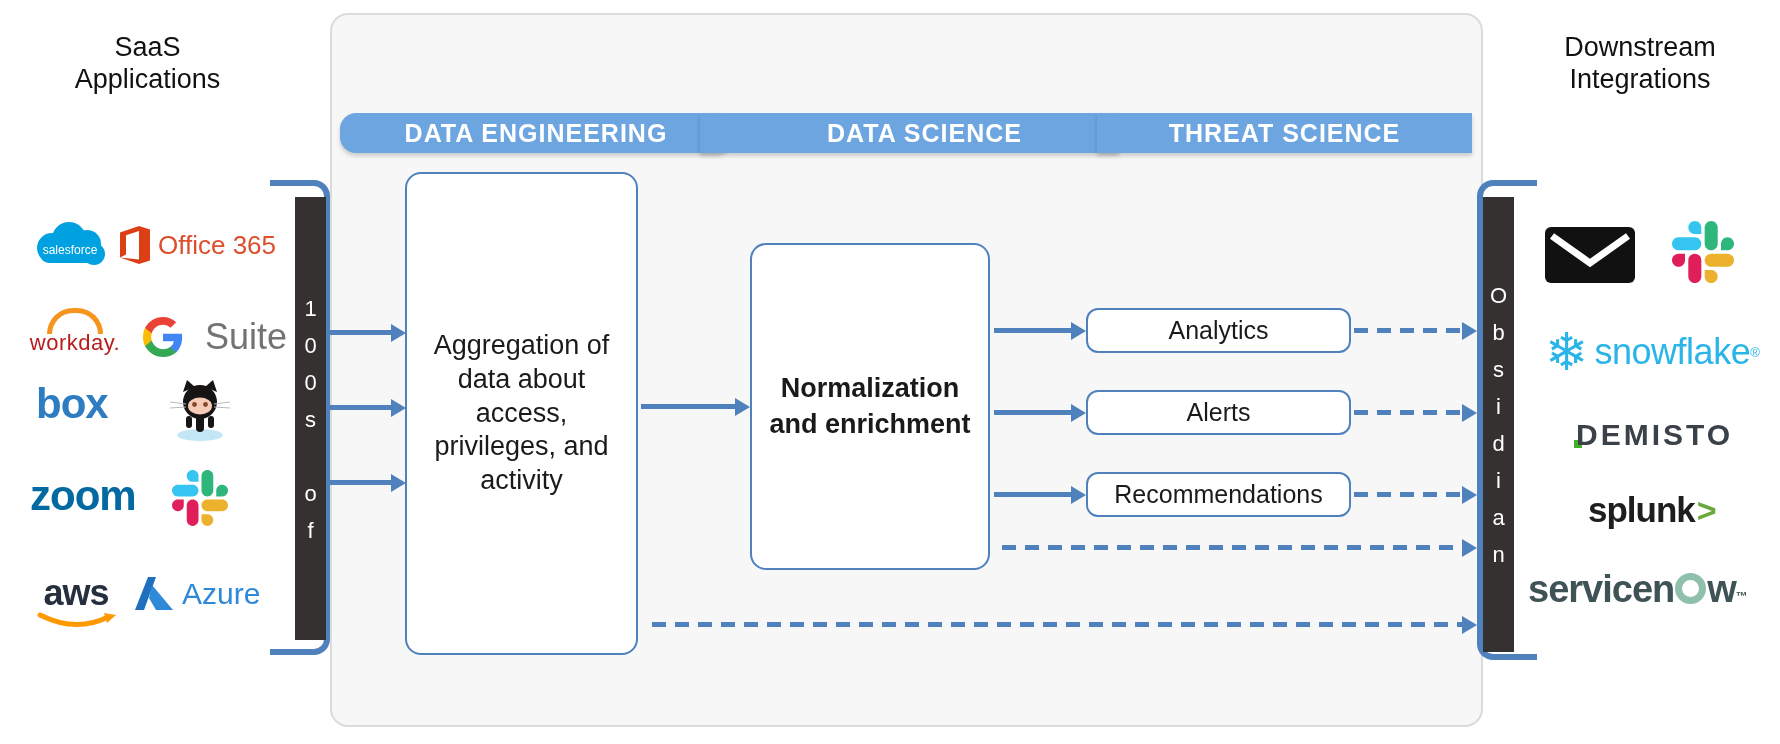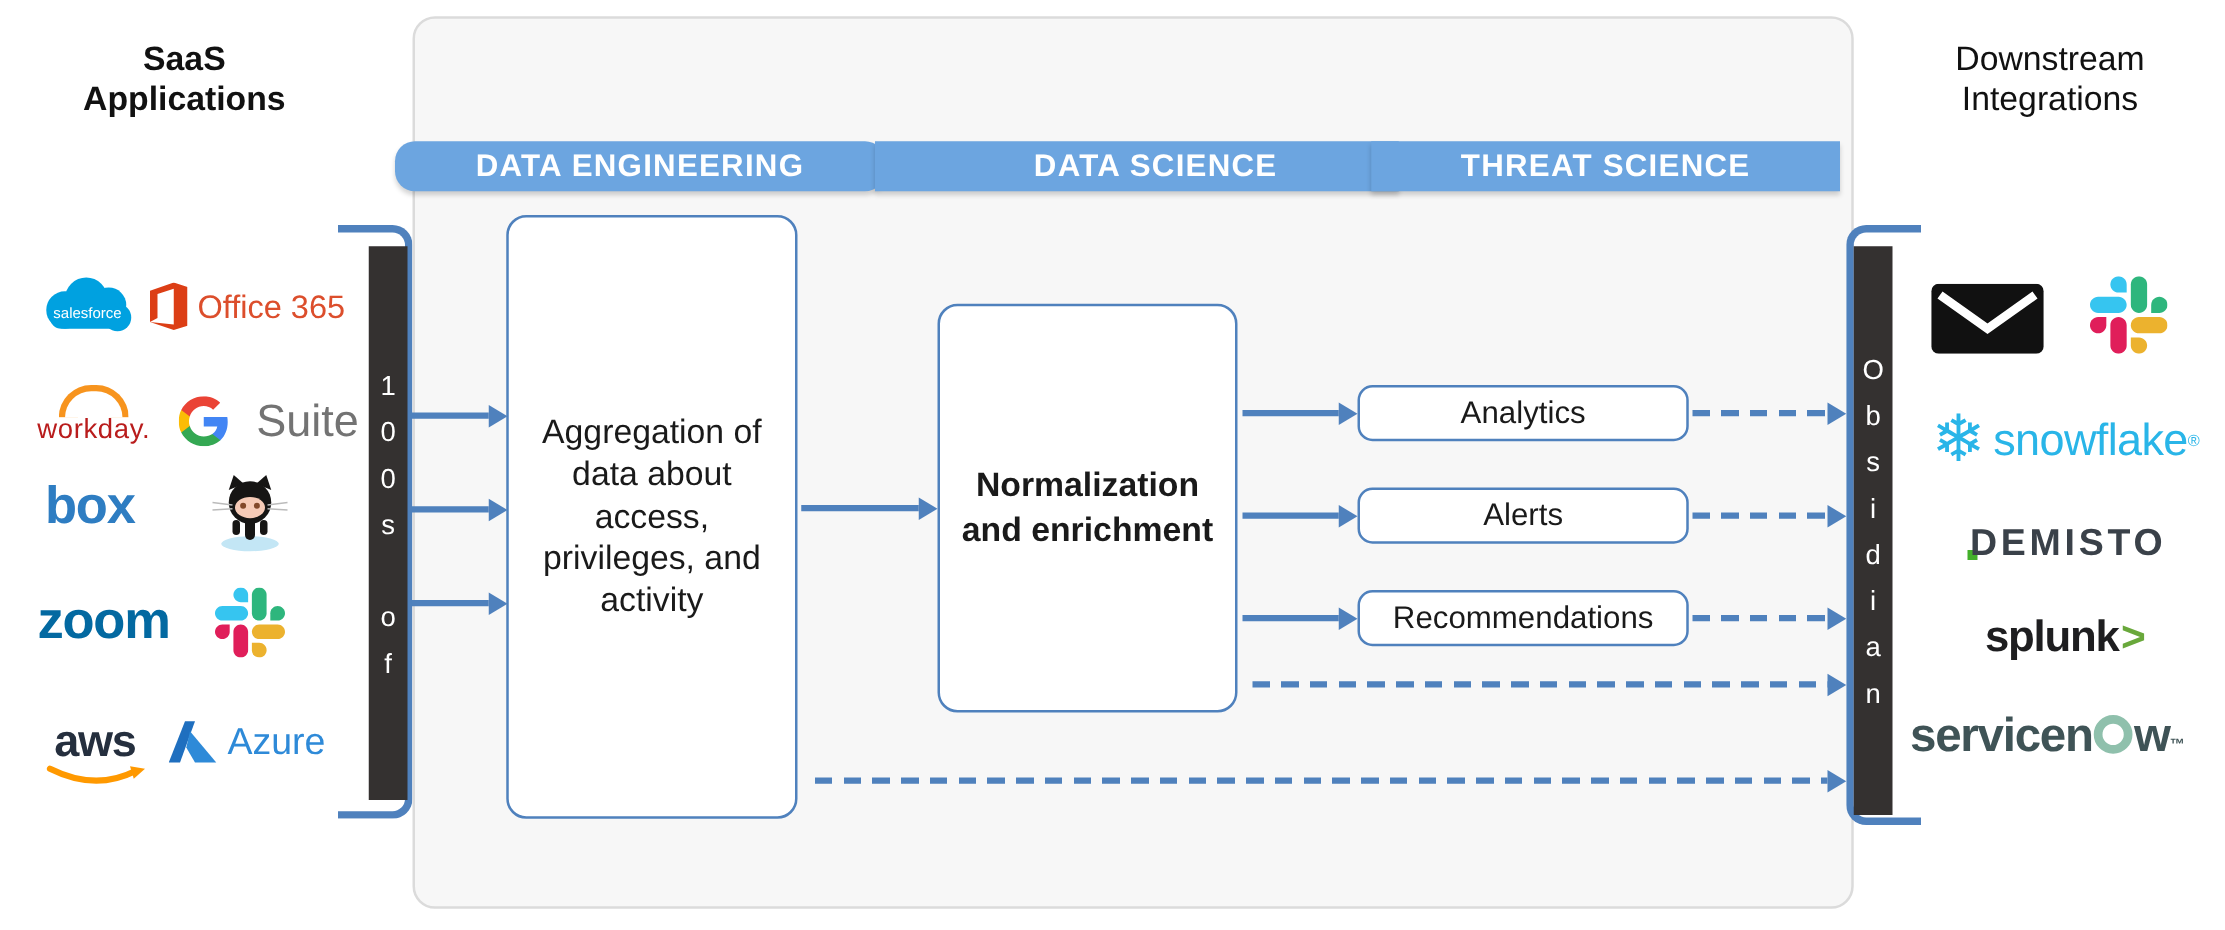--- a/index.html
+++ b/index.html
@@ -92,21 +92,21 @@
   .splunk-label{font-size:35px;font-weight:bold;color:#1e1e20;letter-spacing:-1px;}
   .splunk-chevron{font-size:34px;font-weight:bold;color:#69a83b;margin-left:2px;}
   .servicenow-label{font-size:38px;font-weight:600;color:#3f5356;letter-spacing:-1px;white-space:nowrap;}
   .servicenow-o{display:inline-block;width:17px;height:17px;border:7px solid #8fc0ac;border-radius:50%;box-sizing:content-box;vertical-align:-2px;margin:0 1px;}
   .tm-mark{font-size:12px;color:#3f5356;vertical-align:2px;letter-spacing:0;}
   .logo-row{display:flex;align-items:center;}
 </style>
 </head>
 <body>
 
-<div class="abs side-title" style="left:20px;top:32px;width:255px;font-weight:bold;">SaaS
+<div class="abs side-title" style="left:20px;top:32px;width:255px;">SaaS
 Applications</div>
 
 <div class="abs" style="left:30px;top:217px;">
   <svg width="80" height="57" viewBox="0 0 80 57">
     <circle cx="22" cy="31" r="15" fill="#00a1e0"></circle>
     <circle cx="39" cy="22" r="17" fill="#00a1e0"></circle>
     <circle cx="57" cy="27" r="14" fill="#00a1e0"></circle>
     <circle cx="64" cy="37" r="11" fill="#00a1e0"></circle>
     <rect x="10" y="28" width="60" height="18" rx="9" fill="#00a1e0"></rect>
     <text x="40" y="37" text-anchor="middle" font-size="12" fill="#ffffff" font-family="Liberation Sans, sans-serif">salesforce</text>
@@ -185,21 +185,21 @@
     <polygon points="17,9 38,34 21,34 14,22" fill="#2e8ad8"></polygon>
   </svg>
   <span class="azure-label">Azure</span>
 </div>
 
 <div class="abs bracket bracket-left"></div>
 <div class="abs api-bar api-bar-left">100s of APIs</div>
 
 <div class="abs pipeline-container"></div>
 
-<div class="abs section-header" style="left:316px;width:392px;border-radius:16px;">DATA ENGINEERING</div>
+<div class="abs section-header" style="left:340px;width:392px;border-radius:16px;">DATA ENGINEERING</div>
 <div class="abs section-header" style="left:700px;width:389px;padding-left:30px;">DATA SCIENCE</div>
 <div class="abs section-header" style="left:1097px;width:375px;">THREAT SCIENCE</div>
 
 <div class="abs proc-box box-agg">Aggregation of data about access, privileges, and activity</div>
 <div class="abs proc-box box-norm">Normalization and enrichment</div>
 
 <div class="abs proc-box box-out" style="top:308px;">Analytics</div>
 <div class="abs proc-box box-out" style="top:390px;">Alerts</div>
 <div class="abs proc-box box-out" style="top:472px;">Recommendations</div>
 

